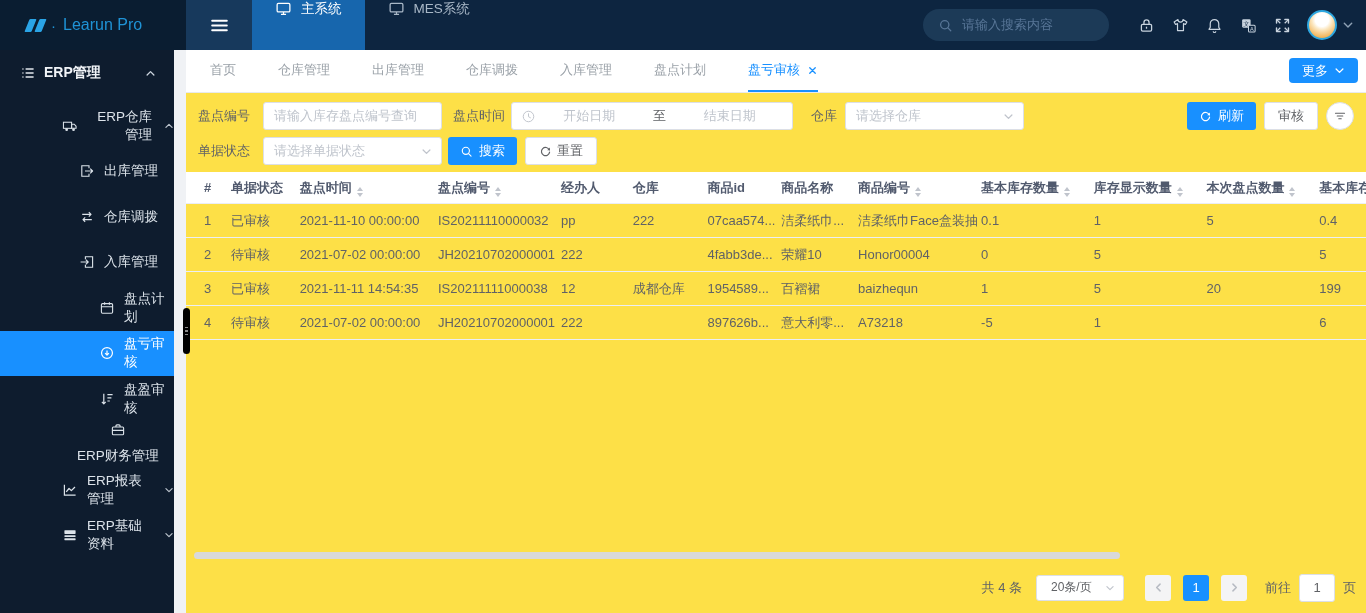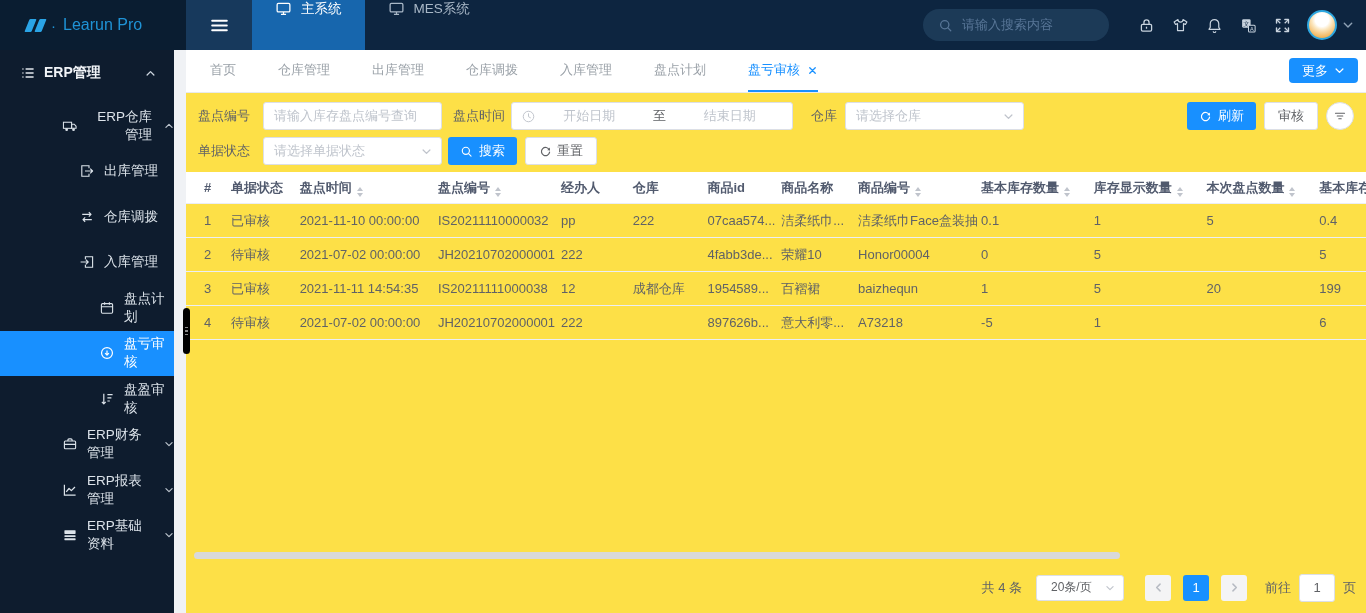--- a/index.html
+++ b/index.html
@@ -303,21 +303,21 @@
         </div>
         <div class="nav-item" style="padding-left: 99px;">
           <span class="ic">
             <svg viewBox="0 0 20 20">
               <path d="M6 3.5v12.5M3.6 13.6 6 16l2.4-2.4" fill="none" stroke="currentColor" stroke-width="1.5" stroke-linejoin="round"></path>
               <path d="M10.5 4.5H17M10.5 8.5h5M10.5 12.5h3" stroke="currentColor" stroke-width="1.5"></path>
             </svg>
           </span>
           <span class="nav-label">盘盈审核</span>
         </div>
-        <div class="nav-item" style="padding-left: 62px;">
+        <div class="nav-item" style="padding-left: 62px; flex-direction: column;">
           <span class="ic">
             <svg viewBox="0 0 20 20">
               <rect x="3" y="6.3" width="14" height="9.7" rx="1.2" fill="none" stroke="currentColor" stroke-width="1.4"></rect>
               <path d="M7.4 6.3V4.9a1.3 1.3 0 0 1 1.3-1.3h2.6a1.3 1.3 0 0 1 1.3 1.3v1.4M3 10.4h14" stroke="currentColor" stroke-width="1.4" fill="none"></path>
             </svg>
           </span>
           <span class="nav-label">ERP财务管理</span>
           <span class="ic chev">
             <svg viewBox="0 0 12 12">
               <path d="M2.3 4.3 6 8l3.7-3.7" fill="none" stroke="currentColor" stroke-width="1.4" stroke-linecap="round" stroke-linejoin="round"></path>

